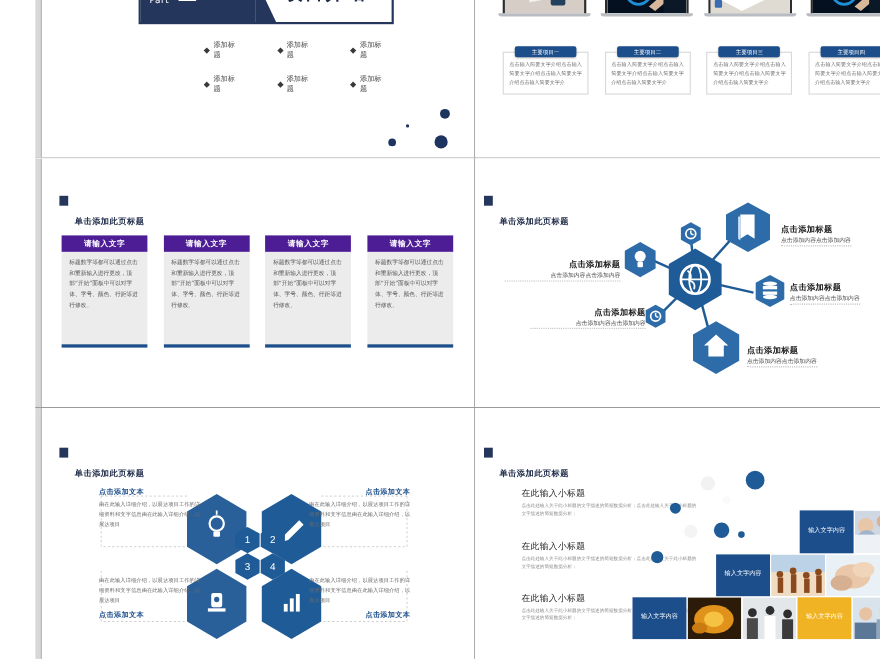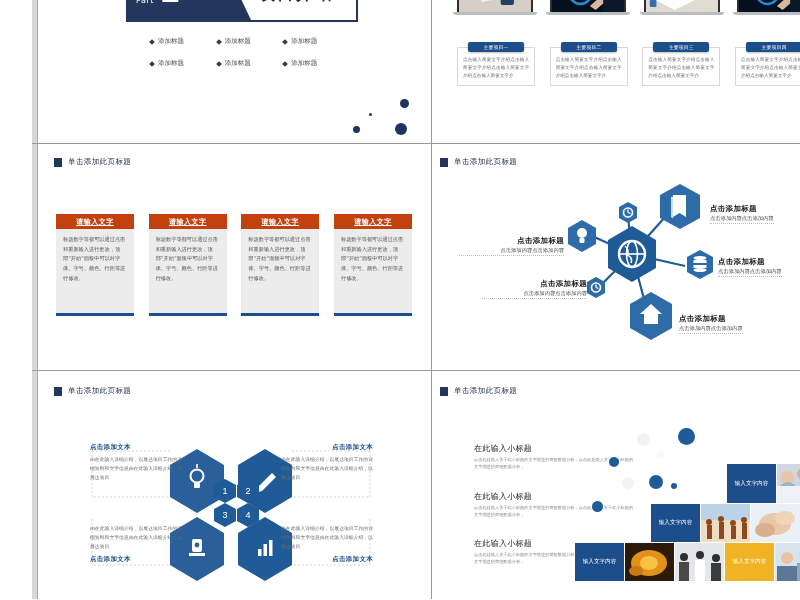--- a/index.html
+++ b/index.html
@@ -13,34 +13,34 @@
   .hline{background:#9a9a9a;grid-column:1 / span 3;}
   .slide{position:relative;background:#ffffff;overflow:hidden;}
   .slide-inner{position:absolute;inset:0;background:#fff;}
   .edge-l{position:absolute;left:0;top:0;bottom:0;width:5px;background:#d8d8d8;}
   .edge-l2{position:absolute;left:5px;top:0;bottom:0;width:1px;background:#a8a8a8;}
   .edge-r{position:absolute;right:0;top:0;bottom:0;width:4px;background:#d8d8d8;}
 
   
   .pg-head{position:absolute;display:flex;align-items:center;gap:6px;}
   .pg-head .sq{width:8px;height:9px;background:#25365c;}
-  .pg-head .tx{font-size:7.5px;color:#1d2a47;font-weight:normal;letter-spacing:.4px;}
+  .pg-head .tx{font-size:7.5px;color:#1d2a47;font-weight:bold;letter-spacing:.4px;margin-top:40px;}
 
   
   .s1-banner{position:absolute;left:94px;top:-22px;width:232px;height:44px;
              border:2px solid #25365c;background:#fff;box-sizing:border-box;}
   .s1-tab{position:absolute;left:0;top:0;width:104px;height:40px;background:#25365c;}
   .s1-tab:after{content:"";position:absolute;right:-19px;top:0;width:0;height:0;
                 border-style:solid;border-width:0 19px 40px 0;border-color:transparent transparent #25365c transparent;}
   .s1-part{position:absolute;left:8px;top:16px;color:#ffffff;font-size:8px;letter-spacing:.5px;}
   .s1-num{position:absolute;left:32px;top:-6px;color:#ffffff;font-size:30px;font-weight:bold;}
   .s1-title{position:absolute;left:130px;top:2px;font-size:17px;font-weight:bold;color:#1d2a47;letter-spacing:2px;}
   .s1-bullets{position:absolute;left:118px;top:37px;width:200px;
               display:grid;grid-template-columns:repeat(3,1fr);row-gap:13px;}
-  .s1-b{display:flex;align-items:center;gap:4px;font-size:6.5px;color:#4a4a4a;}
+  .s1-b{display:flex;align-items:center;gap:4px;font-size:6.5px;color:#4a4a4a;margin-left:36px;}
   .s1-b .dia{width:4px;height:4px;background:#3a3a3a;transform:rotate(45deg);flex:0 0 auto;}
   .dots{position:absolute;right:18px;bottom:4px;width:72px;height:46px;}
   .dot{position:absolute;border-radius:50%;background:#1d3461;}
 
   
   .s2-laps{position:absolute;left:25px;top:-26px;width:356px;
            display:flex;justify-content:space-between;}
   .lap{width:76px;}
   .lap-scr{height:36px;border:2px solid #2d2d2d;border-bottom:none;overflow:hidden;position:relative;}
   .lap-base{height:3px;background:#b9bcc0;border-radius:0 0 3px 3px;margin:0 -4px;}
@@ -49,22 +49,22 @@
   .s2-card{width:78px;position:relative;}
   .s2-lab{width:56px;margin:0 auto;height:10px;background:#1c4e8b;border-radius:2px;
           color:#fff;font-size:5px;display:flex;align-items:center;justify-content:center;
           position:relative;z-index:2;box-shadow:0 1px 2px rgba(0,0,0,.25);}
   .s2-body{border:1px solid #d8d8d8;background:#fff;margin-top:-5px;padding:8px 5px 5px;
            font-size:4.6px;line-height:1.75;color:#6a6a6a;text-align:justify;}
 
   
   .s3-cards{position:absolute;left:24px;top:70px;width:356px;display:flex;justify-content:space-between;}
   .s3-card{width:78px;}
-  .s3-h{height:15px;background:#c2410c;color:#fff;font-size:7px;font-weight:bold;
-        display:flex;align-items:center;justify-content:center;letter-spacing:.5px;text-decoration:underline;}
+  .s3-h{height:15px;background:#4c1d95;color:#fff;font-size:7px;font-weight:bold;
+        display:flex;align-items:center;justify-content:center;letter-spacing:.5px;}
   .s3-b{background:#ececec;padding:6px 7px;font-size:5.2px;line-height:1.85;color:#555;min-height:72px;}
   .s3-f{height:3px;background:#1c4e8b;}
 
   
   .s4-wrap{position:absolute;inset:0;}
   .s4-lab{position:absolute;}
   .s4-lab .t{font-size:7.5px;font-weight:bold;color:#1a1a1a;letter-spacing:.3px;white-space:nowrap;}
   .s4-lab .s{font-size:5.3px;color:#4a4a4a;white-space:nowrap;margin-top:1px;}
   .s4-lab.r{text-align:left;}
   .s4-lab.l{text-align:right;}

